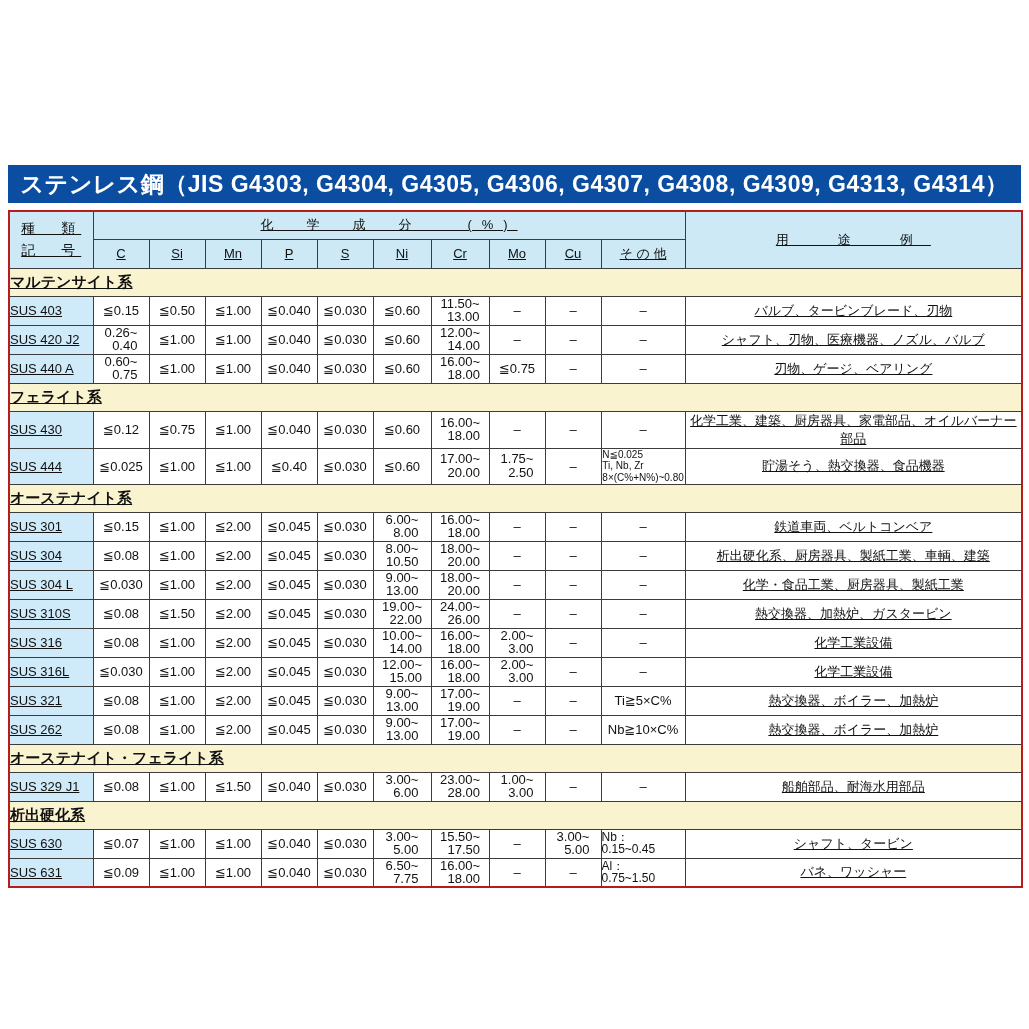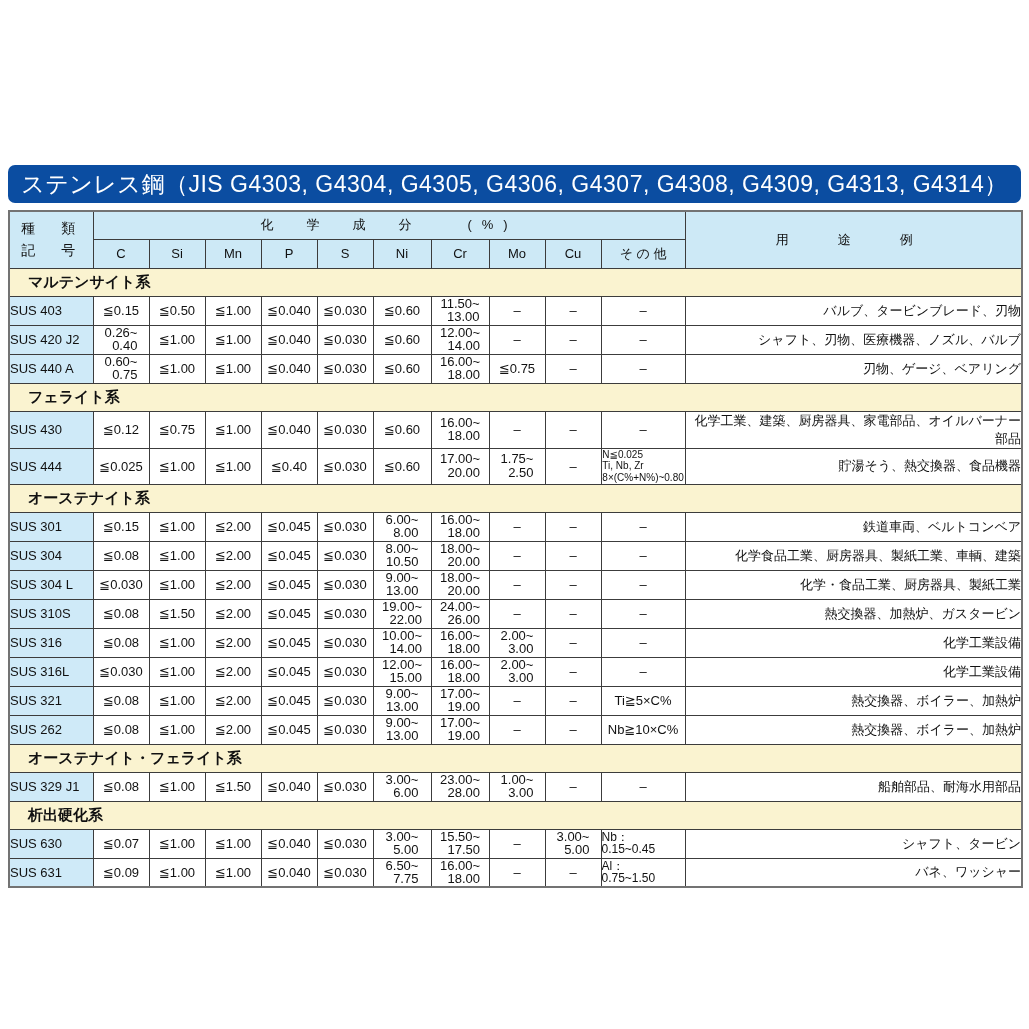--- a/index.html
+++ b/index.html
@@ -5,59 +5,59 @@
   html,body{margin:0;padding:0;}
   body{
     width:1029px;height:1029px;background:#ffffff;position:relative;
     font-family:"Liberation Sans","DejaVu Sans",sans-serif;color:#111;
     overflow:hidden;
   }
   .sheet{position:absolute;left:8px;top:165px;width:1013px;}
   .title-bar{
     background:var(--title-bar,#0b4da1);color:#fff;height:38px;
     display:flex;align-items:center;justify-content:center;
-    font-size:23px;font-weight:normal;letter-spacing:0.5px;border-radius:7px;
+    font-size:23px;font-weight:bold;letter-spacing:0.5px;
   }
   table.spec{
     border-collapse:collapse;table-layout:fixed;width:1013px;
-    margin-top:7px;border:2px solid #737373;
+    margin-top:7px;border:2px solid #b91c1c;text-decoration:underline;
   }
   table.spec td{
     border:1px solid #3c3c3c;vertical-align:middle;
     font-size:13px;padding:0;overflow:hidden;
   }
   
   tr.h1{height:28px;}
   tr.h2{height:29px;}
   td.hd{background:var(--header-bg,#cde9f6);text-align:center;font-size:14px;}
   td.hd-kind div{line-height:1.55;font-size:14px;letter-spacing:6px;}
   td.hd-chem{letter-spacing:10px;font-size:15px;}
   td.hd-use{letter-spacing:18px;font-size:15px;}
   
   tr.sec{height:28px;}
   tr.sec td{
     background:var(--section-bg,#faf3d0);text-align:left;
-    font-size:15px;font-weight:bold;padding-left:18px;
+    font-size:15px;font-weight:bold;padding-left:0;
   }
   
   tr.data{height:29px;}
   td.id{
     background:var(--label-bg,#cfeaf8);text-align:left;padding-left:5px;
     font-size:14px;
     margin-top:12px;
   }
   td.n{text-align:center;}
   td.n .v{
     display:inline-block;text-align:right;white-space:pre-line;
     line-height:1.05;font-size:13px;
   }
   td.otherleft{text-align:left;padding-left:6px;margin-top:24px;}
   td.otherleft .v{text-align:left;font-size:12px;}
   td.small .v{font-size:10px;text-align:left;line-height:1.15;}
-  td.use{text-align:right;padding-left:7px;font-size:12.5px;}
+  td.use{text-align:center;padding-left:7px;font-size:12.5px;}
 </style>
 </head>
 <body>
 
 <div class="sheet">
   <div class="title-bar">ステンレス鋼（JIS G4303, G4304, G4305, G4306, G4307, G4308, G4309, G4313, G4314）</div>
 
   <table class="spec">
     <colgroup>
       <col style="width:84px">
@@ -210,21 +210,21 @@
       <td class="n"><span class="v">≦2.00</span></td>
       <td class="n"><span class="v">≦0.045</span></td>
       <td class="n"><span class="v">≦0.030</span></td>
       <td class="n"><span class="v">8.00~
 10.50</span></td>
       <td class="n"><span class="v">18.00~
 20.00</span></td>
       <td class="n"><span class="v">–</span></td>
       <td class="n"><span class="v">–</span></td>
       <td class="n"><span class="v">–</span></td>
-      <td class="use">化学食品工業、厨房器具、製紙工業、車輌、建築</td>
+      <td class="use">析出硬化系、厨房器具、製紙工業、車輌、建築</td>
     </tr>
     <tr class="data">
       <td class="id">SUS 304 L</td>
       <td class="n"><span class="v">≦0.030</span></td>
       <td class="n"><span class="v">≦1.00</span></td>
       <td class="n"><span class="v">≦2.00</span></td>
       <td class="n"><span class="v">≦0.045</span></td>
       <td class="n"><span class="v">≦0.030</span></td>
       <td class="n"><span class="v">9.00~
 13.00</span></td>

